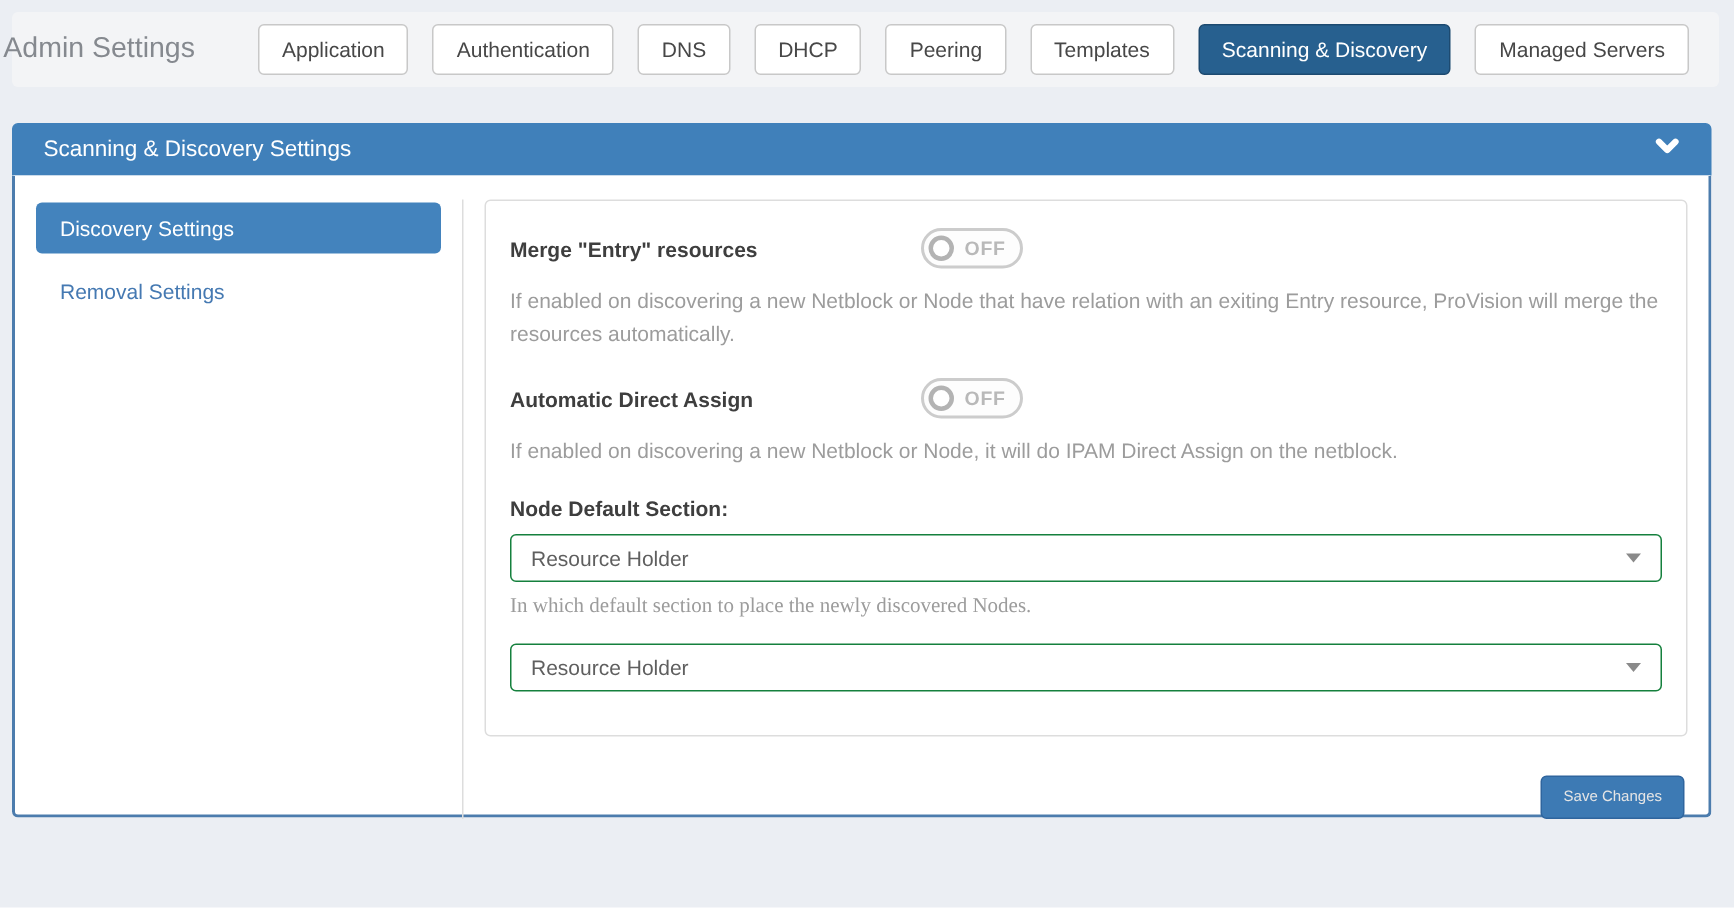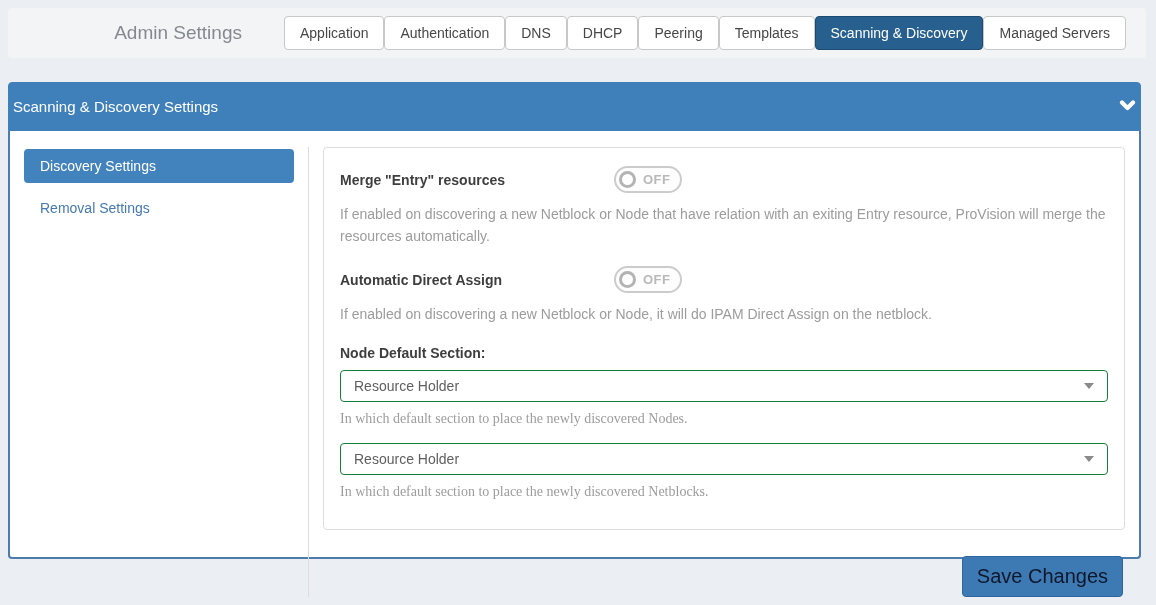--- a/index.html
+++ b/index.html
@@ -17,21 +17,21 @@
     background: #f3f4f6;
     border-radius: 4px;
     display: flex; align-items: center;
     padding: 0 20px;
     justify-content: flex-end;
   }
   .topbar-title {
     font-size: 19px; color: #85898f;
     margin-right: 42px; white-space: nowrap;
   }
-  .tabs { display: flex; align-items: center; }
+  .tabs { display: flex; gap: 16px; align-items: center; }
   .tab {
     background: #ffffff;
     border: 1px solid #c8c8c8;
     border-radius: 4px;
     padding: 8px 15px;
     font-size: 14px; color: #474747;
     white-space: nowrap; cursor: pointer;
   }
   .tab.active {
     background: #27608f;
@@ -41,23 +41,23 @@
 
   
   .panel {
     position: absolute; left: 8px; top: 82px;
     width: 1133px;
   }
   .panel-header {
     background: #4080ba;
     border: 1px solid #4080ba;
     border-radius: 4px 4px 0 0;
-    height: 49px;
+    height: 35px;
     display: flex; align-items: center; justify-content: space-between;
-    padding: 0 4px;
+    padding: 0 20px;
   }
   .panel-header-title { color: #ffffff; font-size: 15px; }
   .collapse-btn { display: flex; align-items: center; cursor: pointer; }
   .panel-body {
     background: #ffffff;
     border: 2px solid #4c7cad;
     border-top: none;
     border-radius: 0 0 4px 4px;
     height: 428px;
     padding: 16px 14px 0 14px;
@@ -141,21 +141,21 @@
     margin-top: 9px; margin-bottom: 16px; font-family: Liberation Serif, serif;
   }
   .help.last { margin-bottom: 0; }
 
   
   .save-row { display: flex; justify-content: flex-end; margin-top: 26px; padding-right: 2px; }
   .save-btn {
     background: #3d7ab4;
     border: 1px solid #2f659e;
     border-radius: 4px;
-    color: #0f172a; font-size: 20px;
+    color: #e5e5e5; font-size: 10px;
     font-family: "Liberation Sans", sans-serif;
     padding: 8px 14px;
     cursor: pointer;
   }
 </style>
 </head>
 <body>
 
 <div class="topbar">
   <div class="topbar-title">Admin Settings</div>
@@ -216,21 +216,20 @@
           <div class="select">
             <span>Resource Holder</span>
             <span class="caret"></span>
           </div>
           <div class="help">In which default section to place the newly discovered Nodes.</div>
 
           <div class="select">
             <span>Resource Holder</span>
             <span class="caret"></span>
           </div>
-          <div class="help last">In which default section to place the newly discovered Netblocks.</div>
 
         </div>
 
         <div class="save-row">
           <button class="save-btn">Save Changes</button>
         </div>
       </div>
 
     </div>
   </div>

